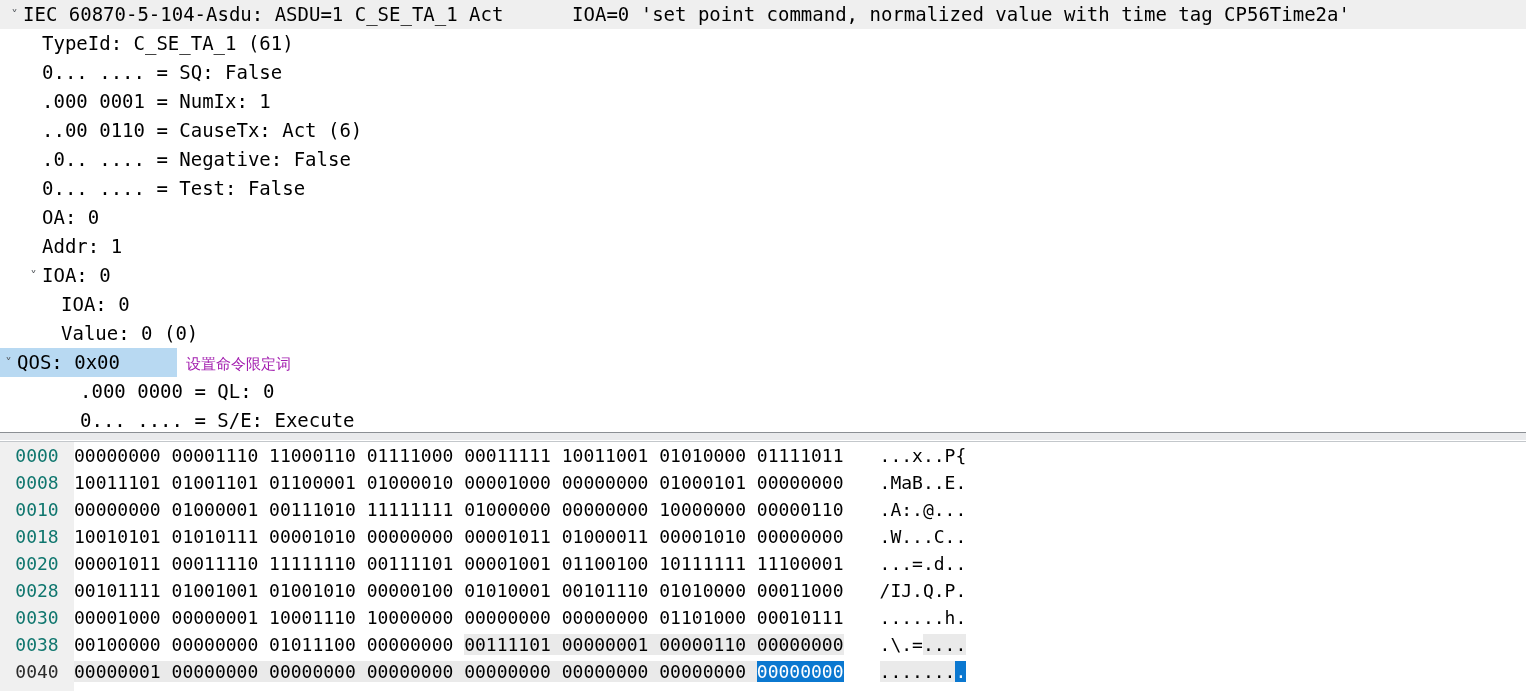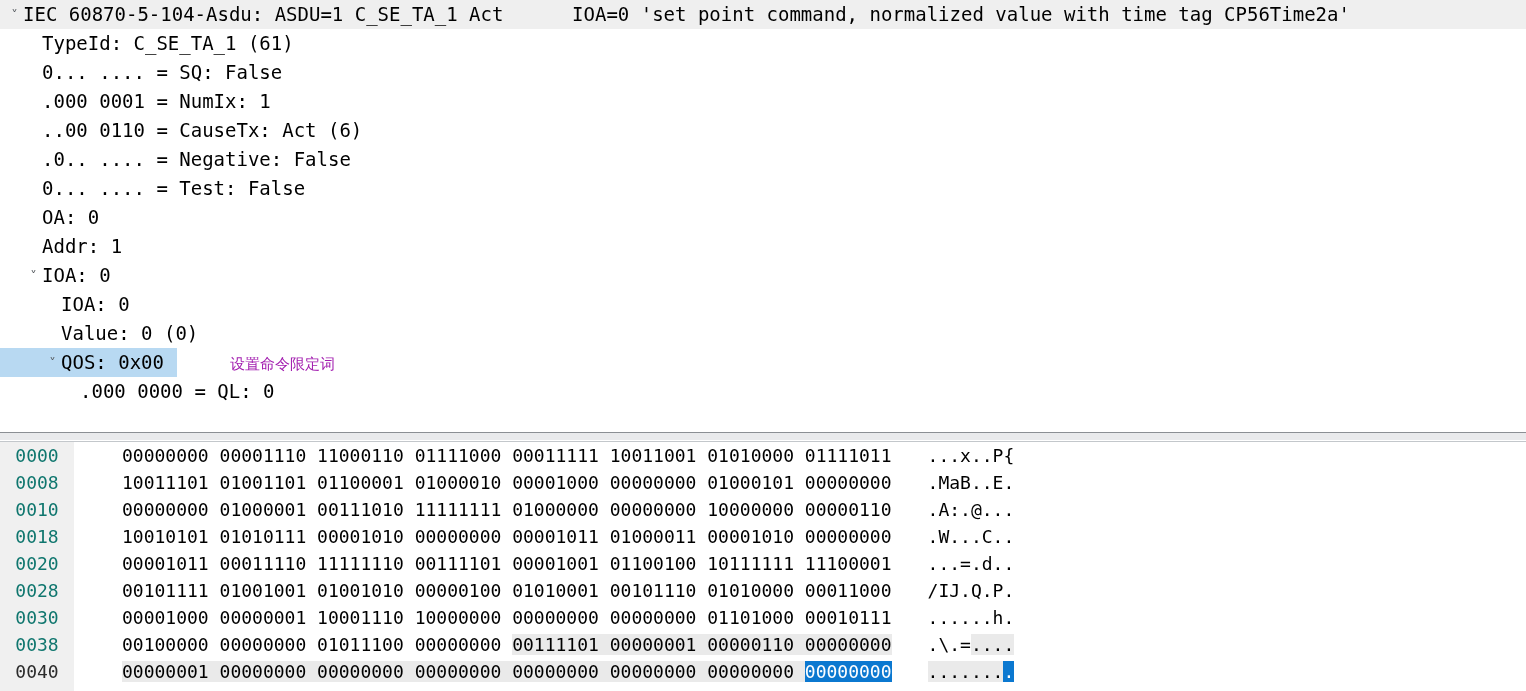--- a/index.html
+++ b/index.html
@@ -111,21 +111,20 @@
     text-align: center;
     color: #0f766e;
     white-space: pre;
   }
   .hex-row.current .hex-off { color: #2b2b2b; }
 
   .hex-bytes {
     display: inline-block;
     white-space: pre;
     color: #000000;
-    padding-left: 48px;
   }
   .hex-ascii {
     display: inline-block;
     white-space: pre;
     color: #000000;
     margin-left: 36px;
   }
   .hl-field { background: #eaeaea; }
   .hl-sel   { background: #0b78d0; color: #ffffff; }
 </style>
@@ -138,23 +137,23 @@
     <div class="tree-row"><span class="row-bg"></span><span class="row-inner" style="margin-left: 25px;"><span class="twisty empty">&nbsp;</span><span class="label-text">0... .... = SQ: False</span></span></div>
     <div class="tree-row"><span class="row-bg"></span><span class="row-inner" style="margin-left: 25px; text-align: right;"><span class="twisty empty">&nbsp;</span><span class="label-text">.000 0001 = NumIx: 1</span></span></div>
     <div class="tree-row"><span class="row-bg"></span><span class="row-inner" style="margin-left: 25px;"><span class="twisty empty">&nbsp;</span><span class="label-text">..00 0110 = CauseTx: Act (6)</span></span></div>
     <div class="tree-row"><span class="row-bg"></span><span class="row-inner" style="margin-left: 25px;"><span class="twisty empty">&nbsp;</span><span class="label-text">.0.. .... = Negative: False</span></span></div>
     <div class="tree-row"><span class="row-bg"></span><span class="row-inner" style="margin-left: 25px;"><span class="twisty empty">&nbsp;</span><span class="label-text">0... .... = Test: False</span></span></div>
     <div class="tree-row"><span class="row-bg"></span><span class="row-inner" style="margin-left: 25px;"><span class="twisty empty">&nbsp;</span><span class="label-text">OA: 0</span></span></div>
     <div class="tree-row"><span class="row-bg"></span><span class="row-inner" style="margin-left: 25px;"><span class="twisty empty">&nbsp;</span><span class="label-text">Addr: 1</span></span></div>
     <div class="tree-row"><span class="row-bg"></span><span class="row-inner" style="margin-left: 25px;"><span class="twisty">˅</span><span class="label-text">IOA: 0</span></span></div>
     <div class="tree-row"><span class="row-bg"></span><span class="row-inner" style="margin-left: 44px;"><span class="twisty empty">&nbsp;</span><span class="label-text">IOA: 0</span></span></div>
     <div class="tree-row"><span class="row-bg"></span><span class="row-inner" style="margin-left: 44px;"><span class="twisty empty">&nbsp;</span><span class="label-text">Value: 0 (0)</span></span></div>
-    <div class="tree-row row-select"><span class="row-bg" style="width: 177.45px;"></span><span class="row-inner" style="margin-left: 44px;"><span class="twisty">˅</span><span class="label-text">QOS: 0x00</span></span><span class="note-cn" style="margin-left: 66px;">设置命令限定词</span></div>
+    <div class="tree-row row-select"><span class="row-bg" style="width: 177.45px;"></span><span class="row-inner" style=""><span class="twisty">˅</span><span class="label-text">QOS: 0x00</span></span><span class="note-cn" style="margin-left: 66px;">设置命令限定词</span></div>
     <div class="tree-row"><span class="row-bg"></span><span class="row-inner" style="margin-left: 63px;"><span class="twisty empty">&nbsp;</span><span class="label-text">.000 0000 = QL: 0</span></span></div>
-    <div class="tree-row"><span class="row-bg"></span><span class="row-inner" style="margin-left: 63px;"><span class="twisty empty">&nbsp;</span></span></div>
+    <div class="tree-row"><span class="row-bg"></span><span class="row-inner" style="margin-left: 63px;"><span class="twisty empty">&nbsp;</span><span class="label-text">0... .... = S/E: Execute</span></span></div>
   </div>
 
 <div id="splitter">
   <div class="grip"></div>
 </div>
 
 <div id="hex-pane">
   <div id="offset-gutter"></div>
 <div class="hex-row"><span class="hex-off">0000</span><span class="hex-bytes"><span>00000000</span><span> </span><span>00001110</span><span> </span><span>11000110</span><span> </span><span>01111000</span><span> </span><span>00011111</span><span> </span><span>10011001</span><span> </span><span>01010000</span><span> </span><span>01111011</span></span><span class="hex-ascii"><span>.</span><span>.</span><span>.</span><span>x</span><span>.</span><span>.</span><span>P</span><span>{</span></span></div>
     <div class="hex-row"><span class="hex-off">0008</span><span class="hex-bytes"><span>10011101</span><span> </span><span>01001101</span><span> </span><span>01100001</span><span> </span><span>01000010</span><span> </span><span>00001000</span><span> </span><span>00000000</span><span> </span><span>01000101</span><span> </span><span>00000000</span></span><span class="hex-ascii"><span>.</span><span>M</span><span>a</span><span>B</span><span>.</span><span>.</span><span>E</span><span>.</span></span></div>

